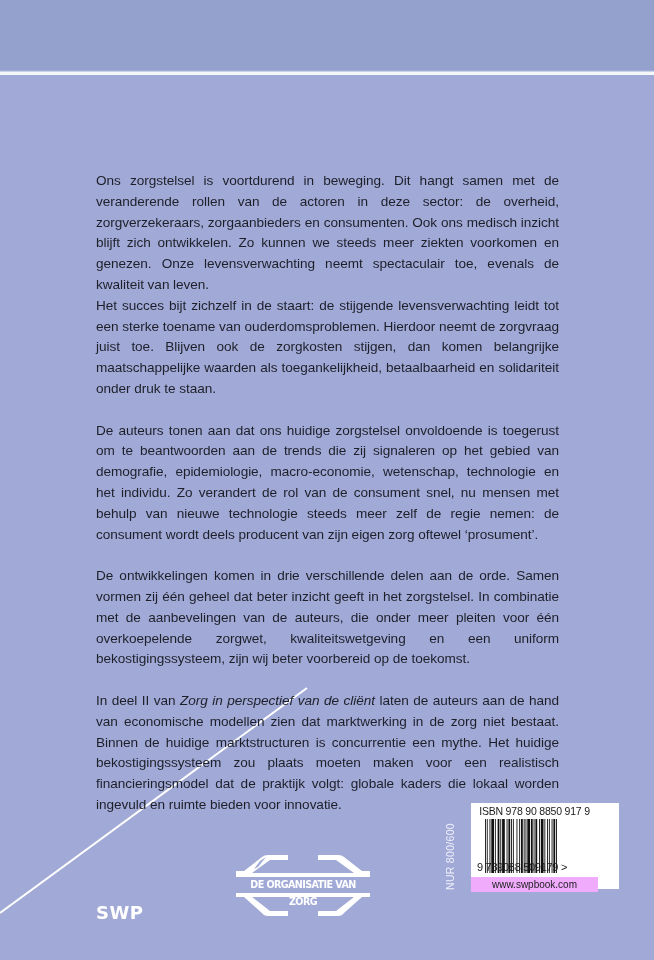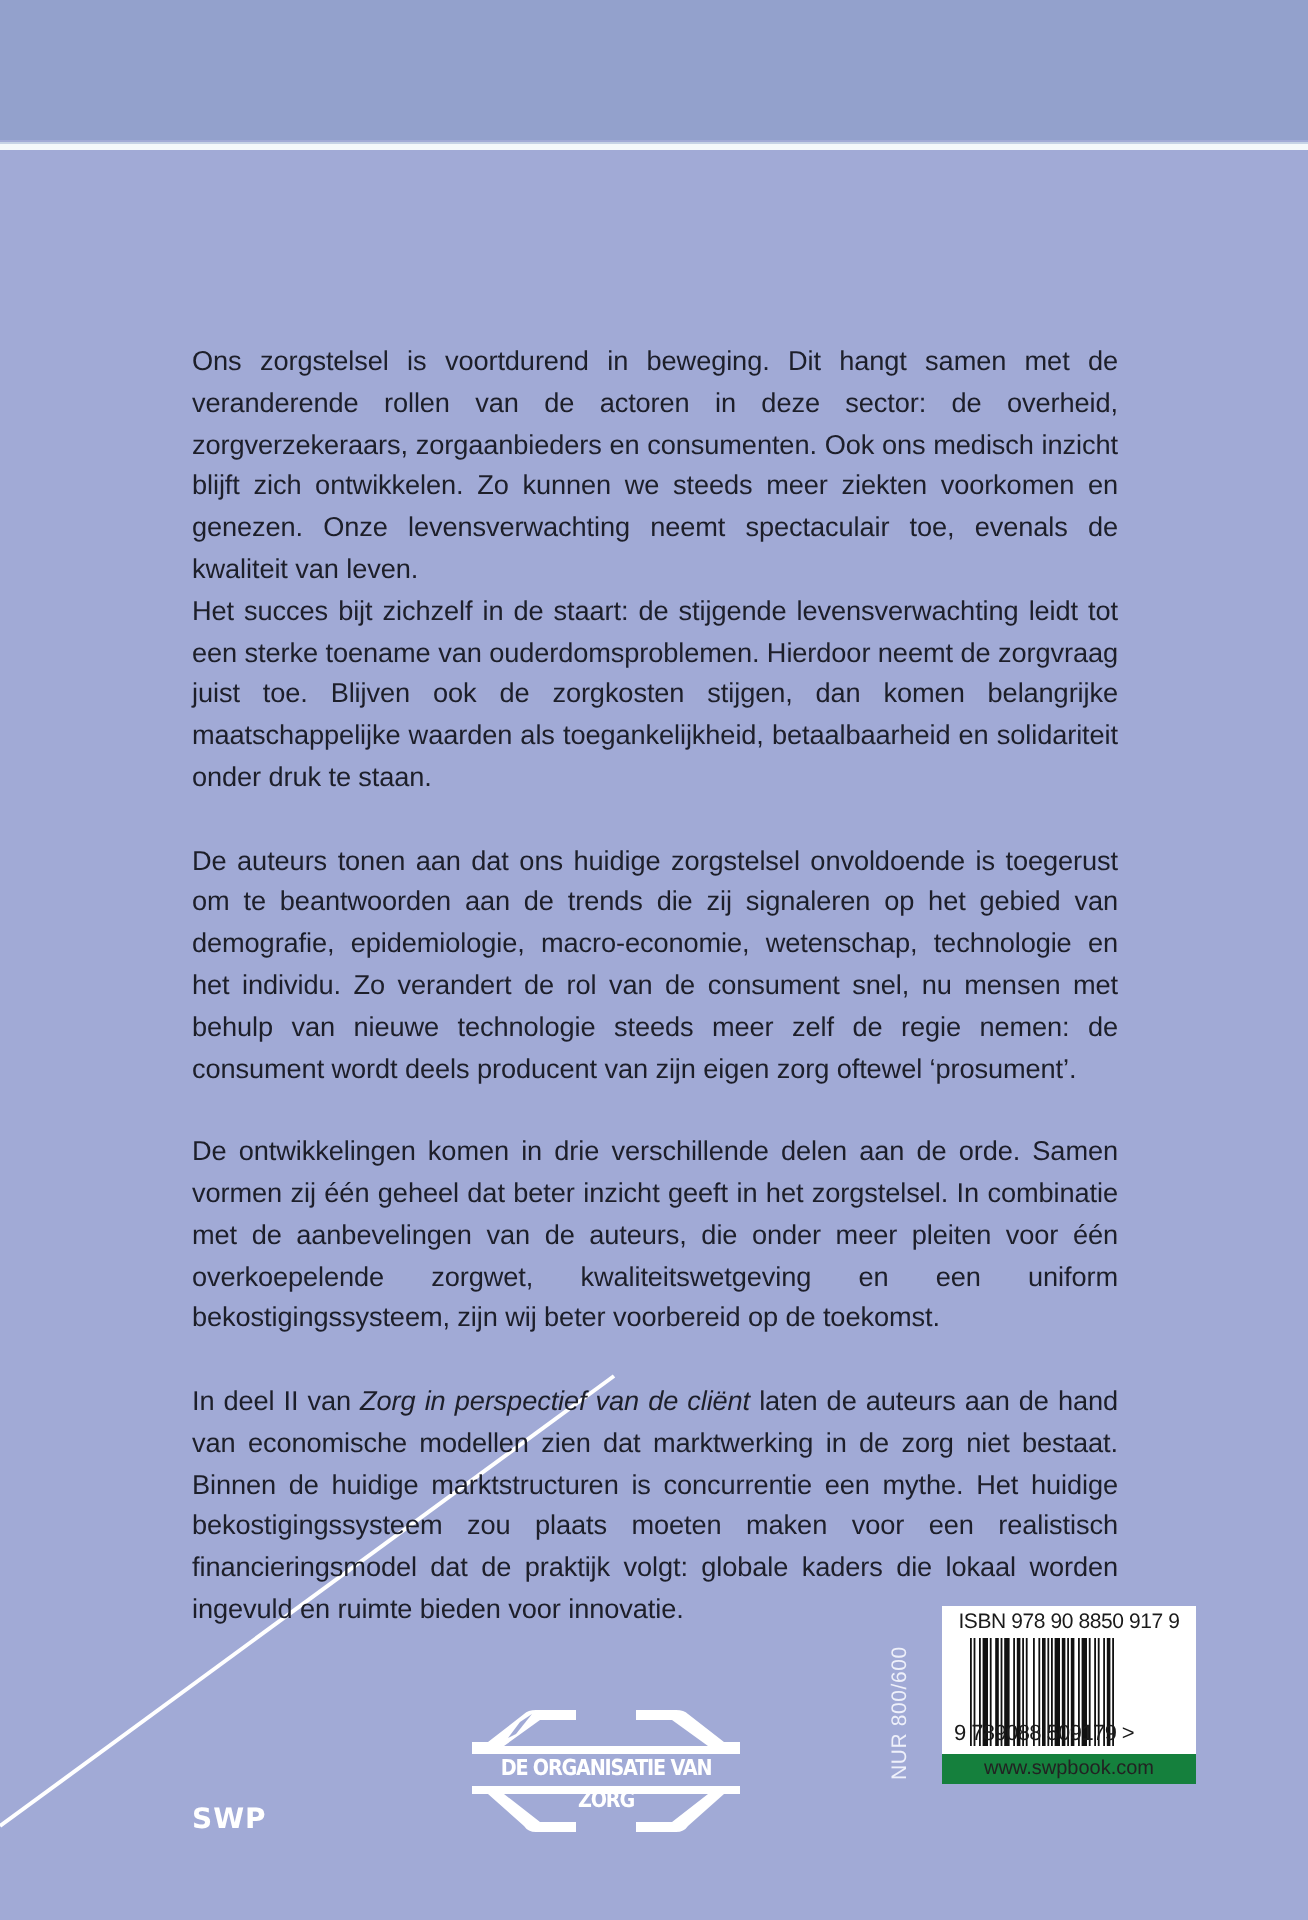--- a/index.html
+++ b/index.html
@@ -29,47 +29,48 @@
       text-align: justify;
       letter-spacing: -0.05px;
       margin-top: 43px;
     }
     .body-text p { margin: 0; }
     .body-text p.gap { margin-top: 20.8px; }
     .body-text em { }
     .isbn-box {
       position: absolute; left: 471px; top: 803px; width: 127px; height: 86px;
       background: #ffffff;
+      padding-left: 21px;
     }
     .isbn-text {
       position: absolute; left: 0; top: 2px; width: 127px; text-align: center;
       font-size: 10.5px; color: #1a1a1a; letter-spacing: -0.2px;
     }
     .barcode {
       position: absolute; left: 14px; top: 16px; width: 95px; height: 54px;
     }
     .barcode-digits {
       position: absolute; left: 6px; top: 58px; width: 118px;
       font-size: 11px; color: #1a1a1a; background: transparent;
       white-space: pre; letter-spacing: -0.3px;
     }
     .url-strip {
       position: absolute; left: 0; top: 74px; width: 127px; height: 15px;
-      background: #15803d;
+      background: #f0abfc;
       font-size: 10px; color: #222; text-align: center; line-height: 15px;
     }
     .nur {
       position: absolute; left: 444px; top: 890px;
       transform: rotate(-90deg); transform-origin: left top;
       color: #eef0fa; font-size: 10.5px; letter-spacing: 0.3px;
       white-space: nowrap;
     }
     .swp {
       position: absolute; left: 96px; top: 902px;
-      color: #ffffff; font-weight: bold; font-size: 14px;
+      color: #ffffff; font-weight: bold; font-size: 18px;
       letter-spacing: 0.5px; font-family: "DejaVu Sans", sans-serif;
     }
     .logo {
       position: absolute; left: 236px; top: 853px; width: 134px; height: 66px;
     }
     .logo-text {
       position: absolute; left: 0; top: 25px; width: 134px; height: 14px;
       font-family: "DejaVu Sans", sans-serif; font-weight: bold;
       font-size: 9.6px; color: #ffffff; text-align: center;
       line-height: 14px; letter-spacing: -0.6px;

